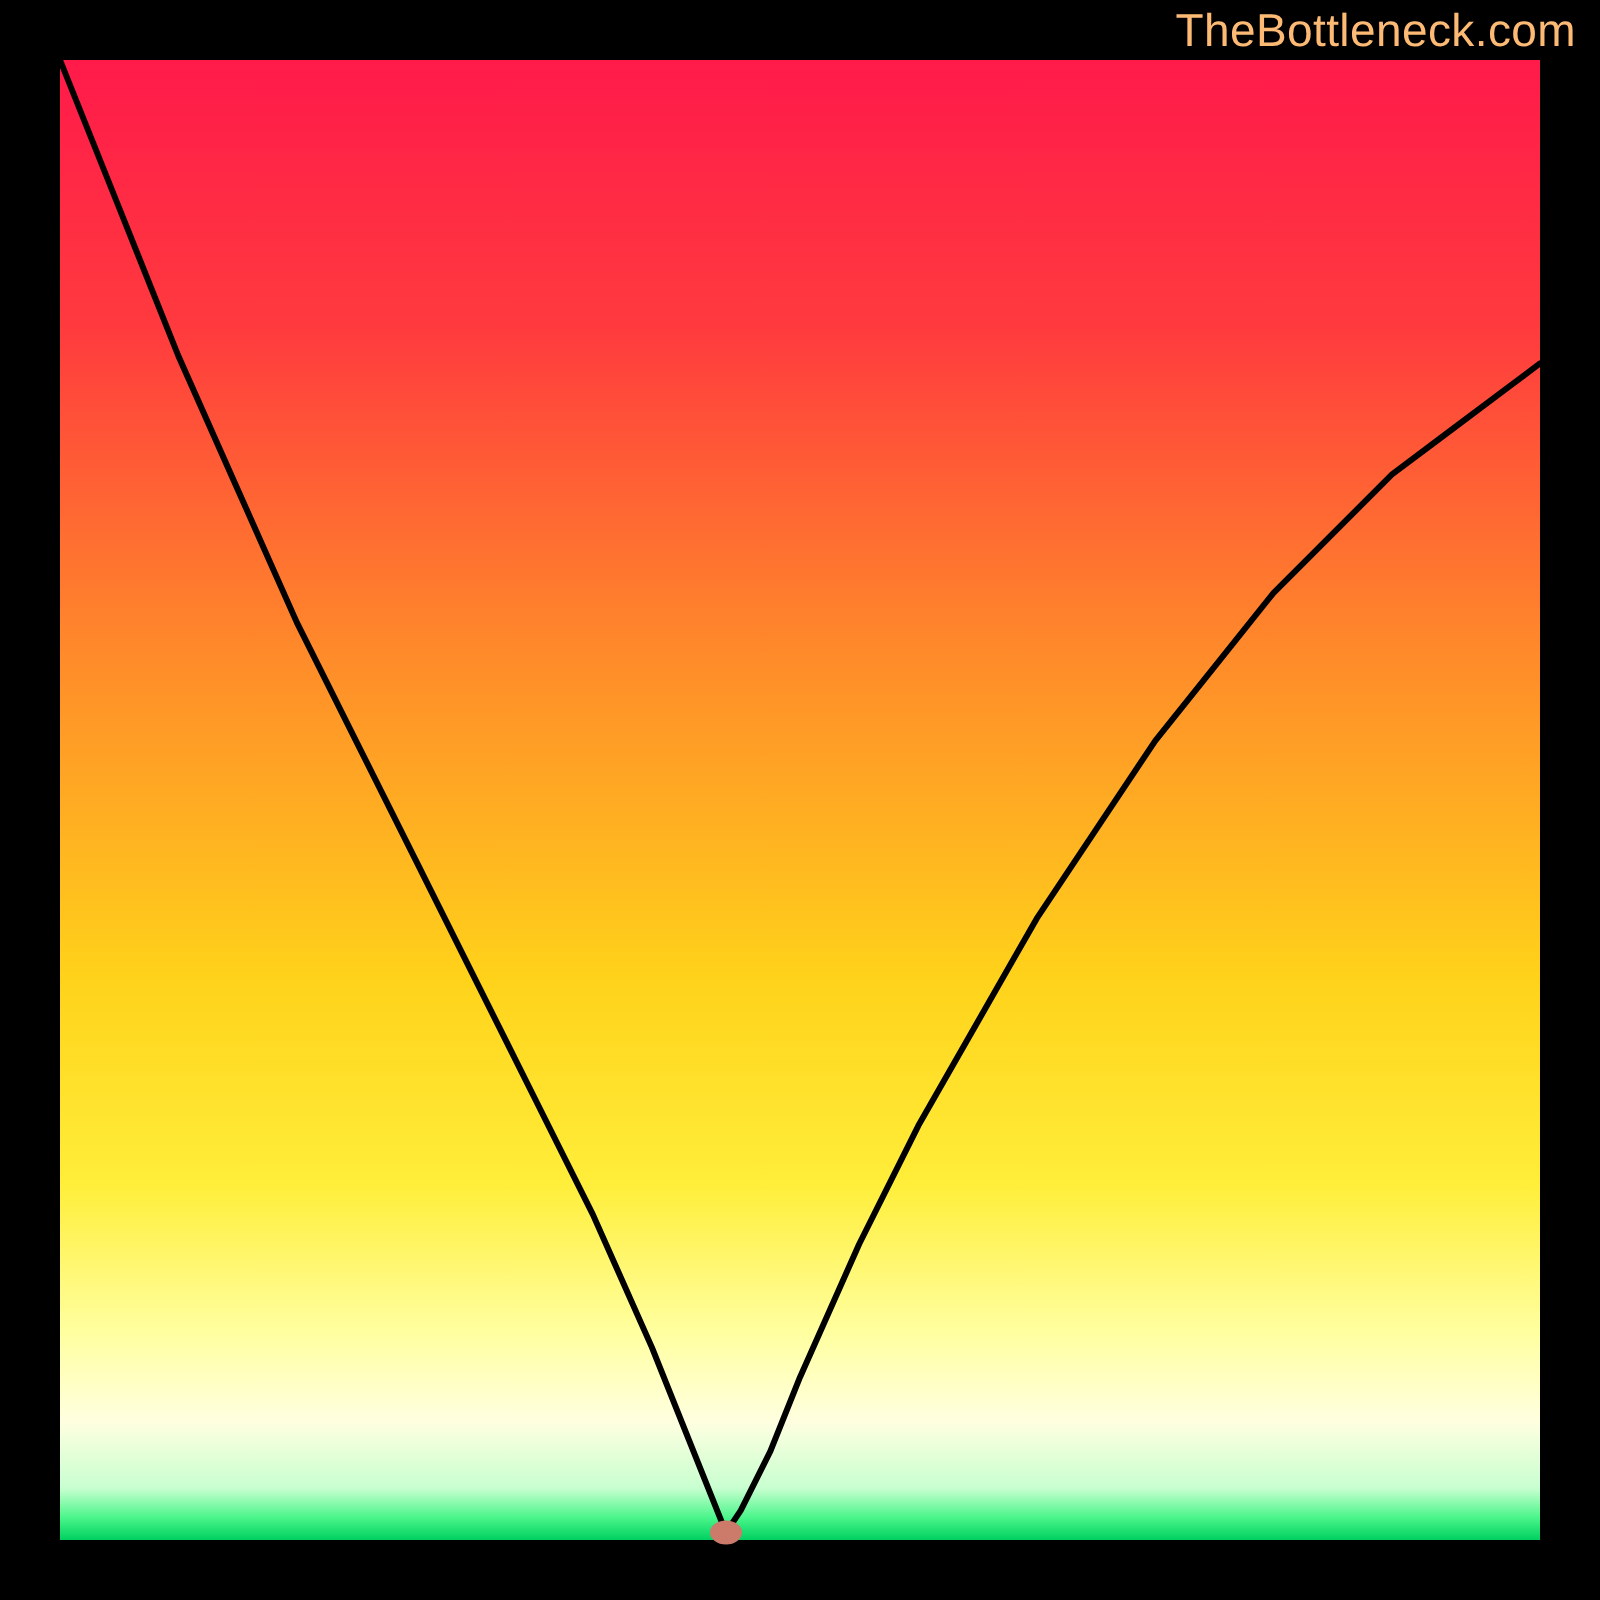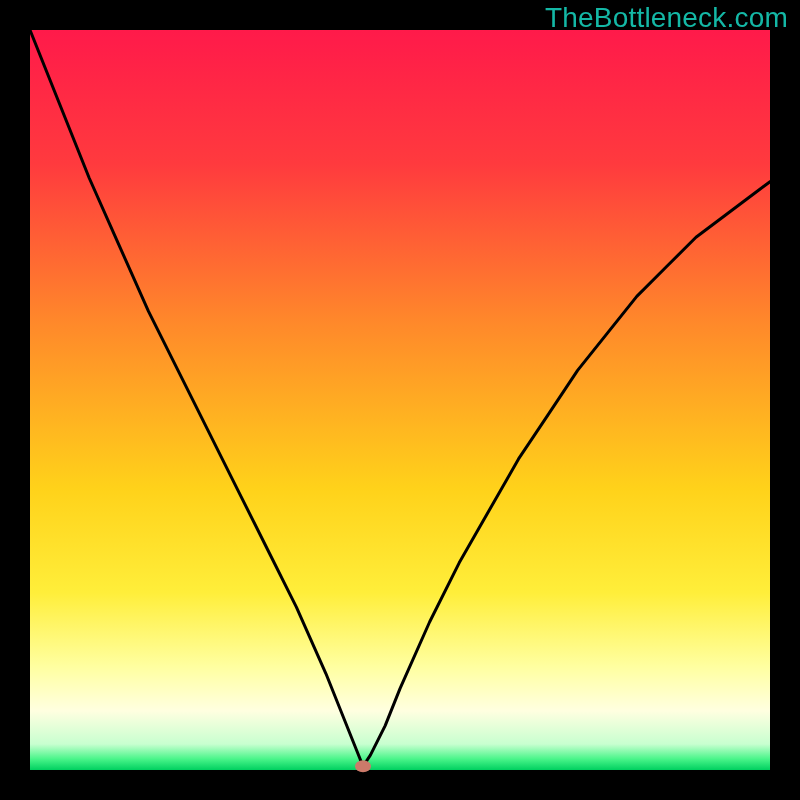--- a/index.html
+++ b/index.html
@@ -13,23 +13,23 @@
   .wrap {
     position: relative;
     width: 800px;
     height: 800px;
     background: #000;
   }
   .watermark {
     position: absolute;
     top: 2px;
     right: 12px;
-    color: #14b8a6;
+    color: #fdba74;
     font-family: Arial, Helvetica, sans-serif;
-    font-size: 28px;
+    font-size: 23px;
     font-weight: 400;
     letter-spacing: 0.2px;
     z-index: 5;
   }
   svg {
     position: absolute;
     top: 0;
     left: 0;
   }
 </style>

